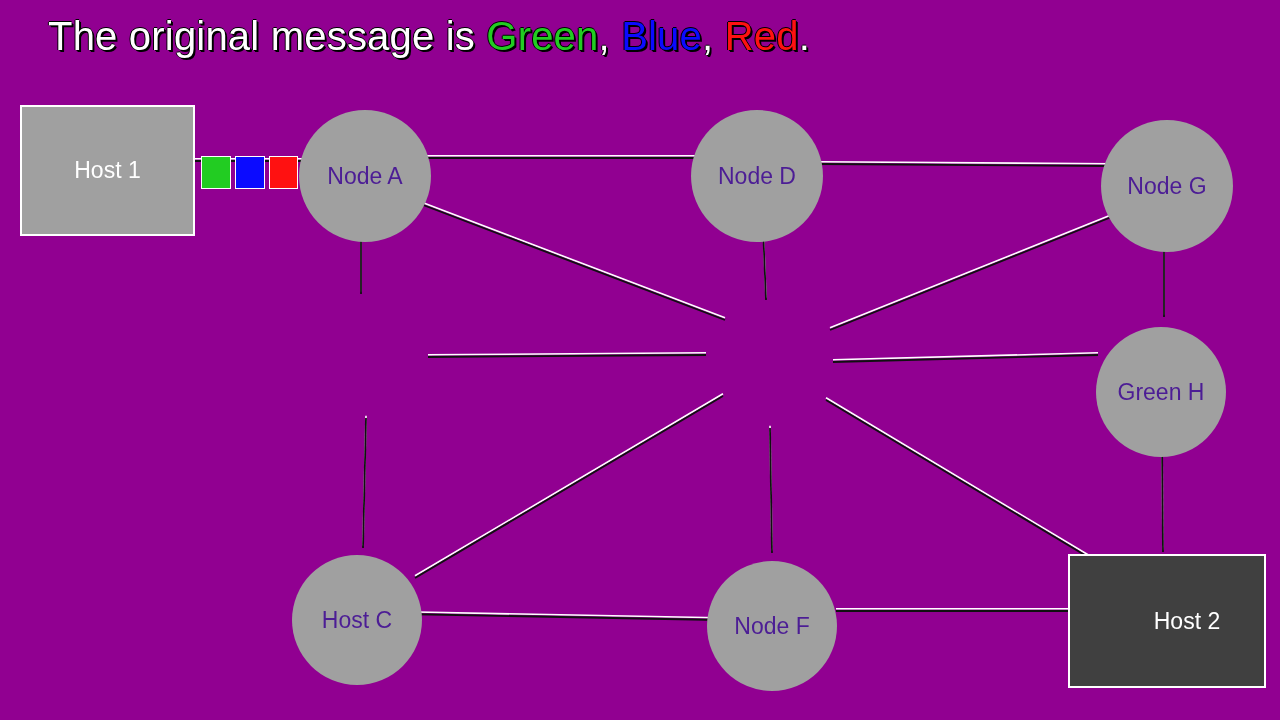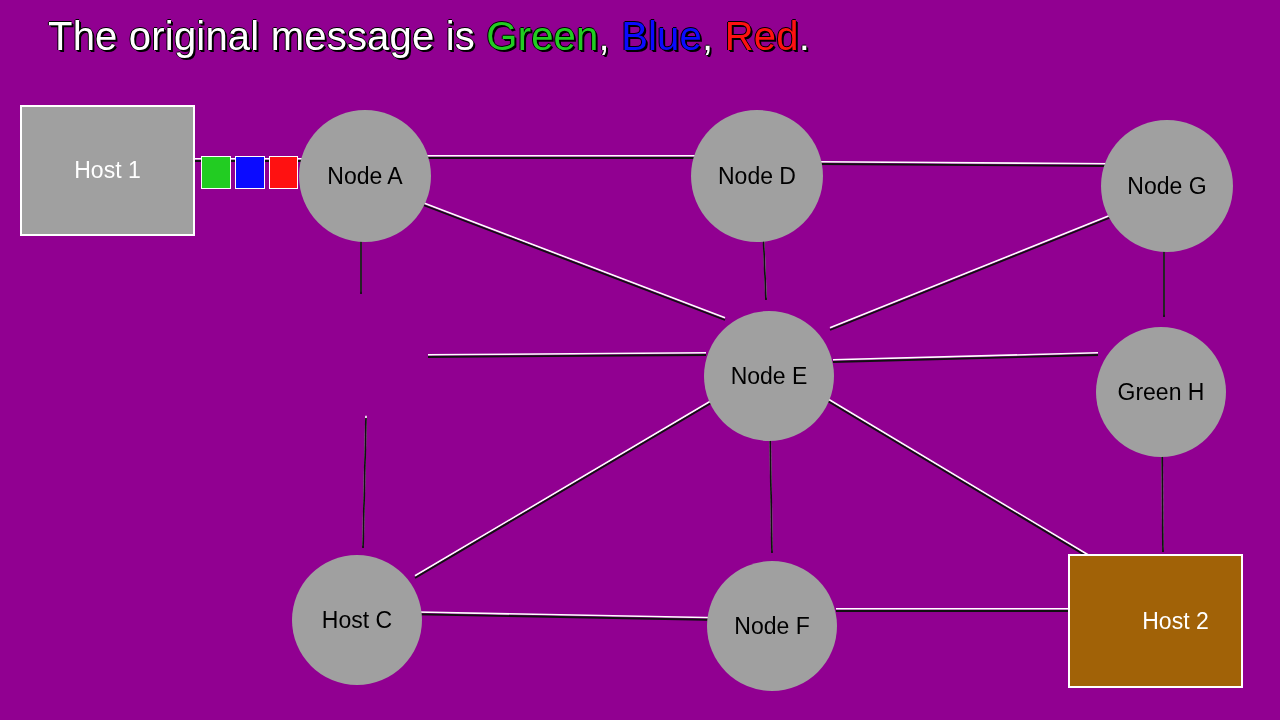--- a/index.html
+++ b/index.html
@@ -51,21 +51,21 @@
   .t-red   { color: #ff1111 !important; }
 
   
   .node {
     position: absolute;
     border-radius: 50%;
     background: #a0a0a0;
     display: flex;
     align-items: center;
     justify-content: center;
-    color: #000000;
+    color: #4c1d95;
     font-size: 23px;
     white-space: nowrap;
   }
 
   
   .host {
     position: absolute;
     background: #a0a0a0;
     border: 2px solid #ffffff;
     box-sizing: border-box;
@@ -161,34 +161,31 @@
       <g>
         <line x1="1162" y1="440.8" x2="1163" y2="549.8" stroke="#ffffff" stroke-width="1.6"></line>
         <line x1="1162" y1="443" x2="1163" y2="552" stroke="#101010" stroke-width="1.8"></line>
       </g>
     </svg>
 
   <div id="node-layer">
       <div class="host" style="left: 20px; top: 93px; width: 175px; height: 131px; background: rgb(160, 160, 160);">
         <span>Host 1</span>
       </div>
-      <div class="host" style="left: 1068px; top: 542px; width: 175px; height: 134px; background: #a16207; padding-left: 40px;">
+      <div class="host" style="left: 1068px; top: 542px; width: 198px; height: 134px; background: #404040; padding-left: 40px;">
         <span>Host 2</span>
       </div>
       <div class="node" style="left: 299px; top: 98px; width: 132px; height: 132px; background: rgb(160, 160, 160);">
         <span>Node A</span>
       </div>
       <div class="node" style="left: 292px; top: 543px; width: 130px; height: 130px; background: rgb(160, 160, 160);">
         <span>Host C</span>
       </div>
       <div class="node" style="left: 691px; top: 98px; width: 132px; height: 132px; background: rgb(160, 160, 160);">
         <span>Node D</span>
-      </div>
-      <div class="node" style="left: 704px; top: 299px; width: 130px; height: 130px; background: rgb(160, 160, 160);">
-        <span>Node E</span>
       </div>
       <div class="node" style="left: 1101px; top: 108px; width: 132px; height: 132px; background: rgb(160, 160, 160);">
         <span>Node G</span>
       </div>
       <div class="node" style="left: 707px; top: 549px; width: 130px; height: 130px; background: rgb(160, 160, 160);">
         <span>Node F</span>
       </div>
       <div class="node" style="left: 1096px; top: 315px; width: 130px; height: 130px; background: rgb(160, 160, 160);">
         <span>Green H</span>
       </div>

